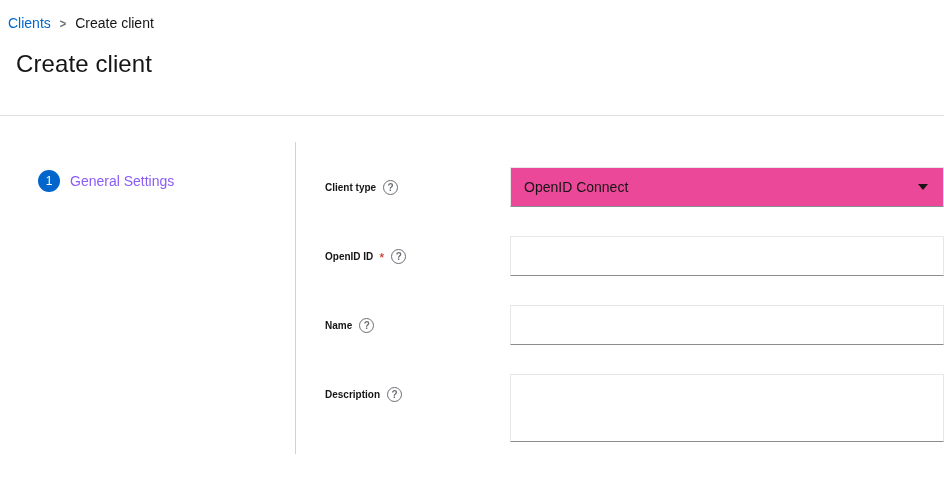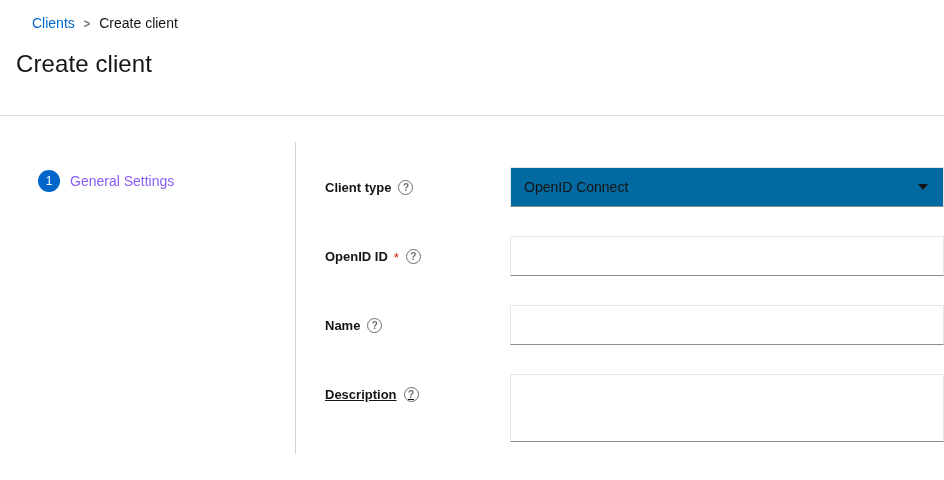--- a/index.html
+++ b/index.html
@@ -11,21 +11,21 @@
     font-family: "Liberation Sans", "DejaVu Sans", sans-serif;
     color: #151515;
     overflow: hidden;
   }
 
   
   .breadcrumb {
     display: flex;
     align-items: center;
     gap: 9px;
-    padding: 15px 16px 0 32px;
+    padding: 15px 16px 0 8px;
     font-size: 14px;
   }
   .breadcrumb a {
     color: #0066cc;
     text-decoration: none;
     cursor: pointer;
   }
   .breadcrumb .sep {
     color: #6a6e73;
     font-size: 11px;
@@ -94,31 +94,31 @@
   
   .wizard-form {
     flex: 1;
     padding: 25px 0 0 29px;
   }
   .form-row {
     display: flex;
     margin-bottom: 29px;
   }
   .form-row.v-center { align-items: center; }
-  .form-row.v-top    { align-items: flex-start; text-decoration: underline; }
+  .form-row.v-top    { align-items: flex-start; }
   .form-row.v-top .label-col { padding-top: 13px; }
   .label-col {
     width: 185px;
     flex-shrink: 0;
     display: flex;
     align-items: center;
     gap: 7px;
   }
   .label-text {
-    font-size: 13px;
+    font-size: 10px;
     font-weight: 700;
     color: #151515;
   }
   .required {
     color: #c9190b;
     font-size: 13px;
     line-height: 1;
     margin-left: -1px;
     align-self: flex-start;
     padding-top: 2px;
@@ -136,21 +136,21 @@
     justify-content: center;
     cursor: pointer;
     flex-shrink: 0;
   }
   .field-col { flex: 1; }
 
   .pf-select {
     height: 40px;
     border: 1px solid #e7e7e7;
     border-bottom: 1px solid #8a8d90;
-    background: #0369a1;
+    background: #ec4899;
     display: flex;
     align-items: center;
     justify-content: space-between;
     padding: 0 15px 0 13px;
     font-size: 14px;
     cursor: pointer;
   }
   .caret-down {
     width: 0;
     height: 0;

